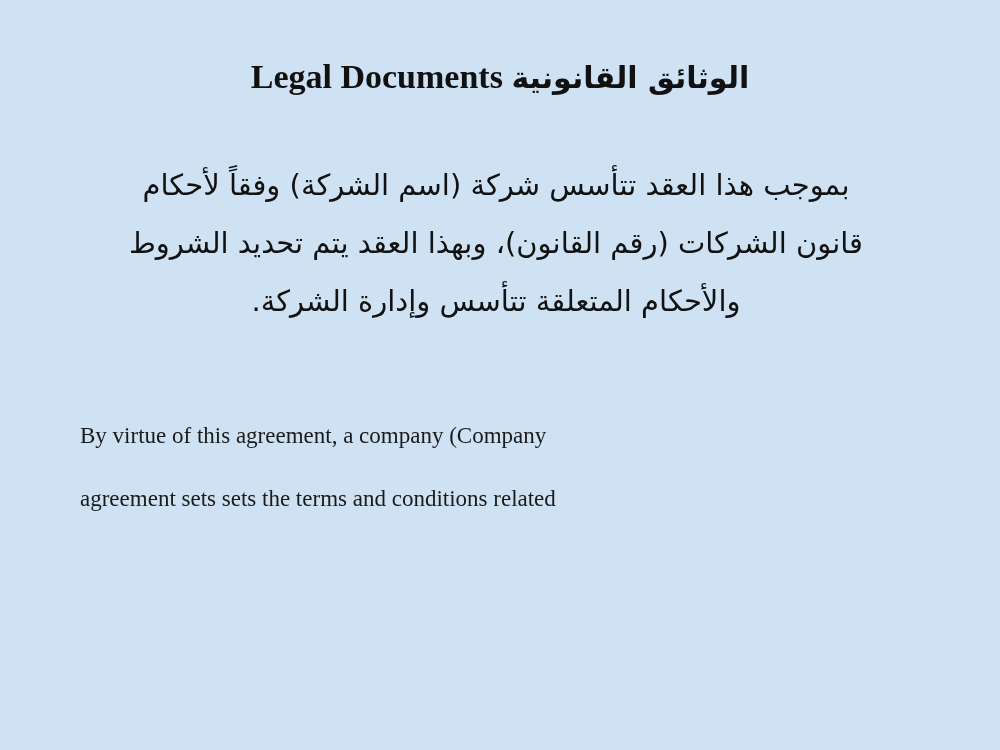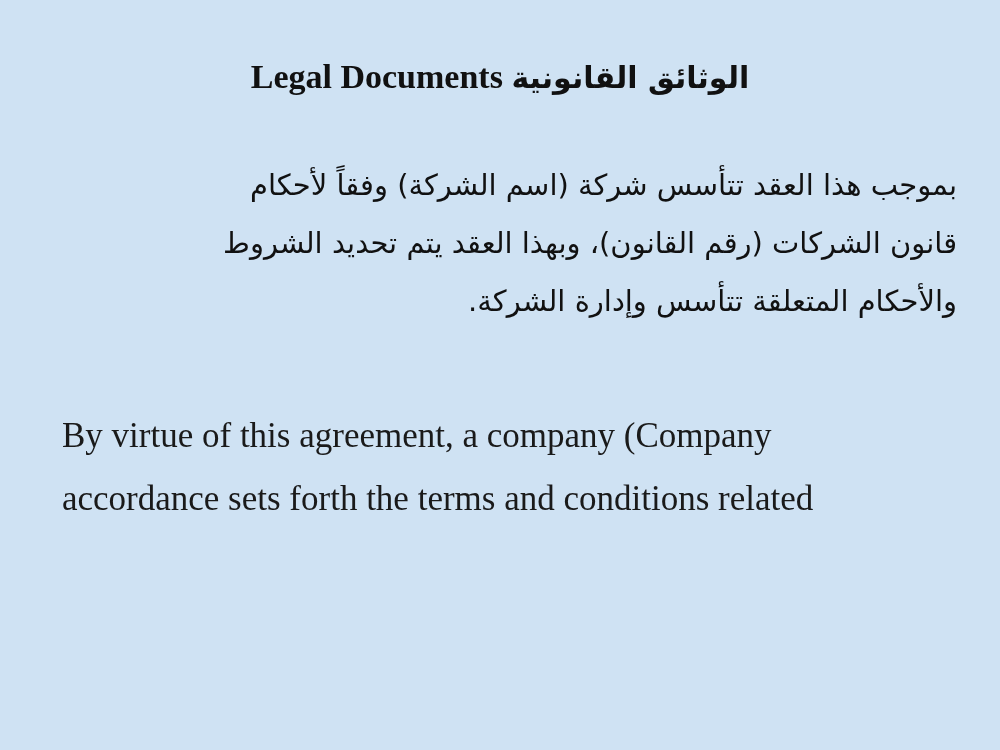--- a/index.html
+++ b/index.html
@@ -27,39 +27,39 @@
       white-space: nowrap;
     }
     .title .ar {
       font-family: "DejaVu Sans", sans-serif;
       font-weight: bold;
       font-size: 30px;
     }
     .arabic-block {
       position: absolute;
       top: 156px;
-      left: 77px;
+      left: 56px;
       width: 880px;
       direction: rtl;
-      text-align: right;
+      text-align: center;
       font-family: "DejaVu Sans", sans-serif;
       font-size: 29px;
       line-height: 58px;
     }
     .arabic-block .line {
       display: block;
       white-space: nowrap;
     }
     .english-block {
       position: absolute;
       top: 404px;
-      left: 62px;
+      left: 80px;
       width: 900px;
       font-family: "Liberation Serif", serif;
-      font-size: 35px;
+      font-size: 23px;
       line-height: 63px;
       color: #1a1a1a;
     }
     .english-block .line {
       display: block;
       white-space: nowrap;
     }
   </style>
 </head>
 <body>
@@ -70,14 +70,14 @@
 </h1>
 
 <div class="arabic-block" lang="ar">
   <span class="line">بموجب هذا العقد تتأسس شركة (اسم الشركة) وفقاً لأحكام</span>
   <span class="line">قانون الشركات (رقم القانون)، وبهذا العقد يتم تحديد الشروط</span>
   <span class="line">والأحكام المتعلقة تتأسس وإدارة الشركة.</span>
 </div>
 
 <div class="english-block" lang="en">
   <span class="line">By virtue of this agreement, a company (Company</span>
-  <span class="line">accordance sets forth the terms and conditions related</span>
+  <span class="line">agreement sets sets the terms and conditions related</span>
 </div>
 
 </body></html>

